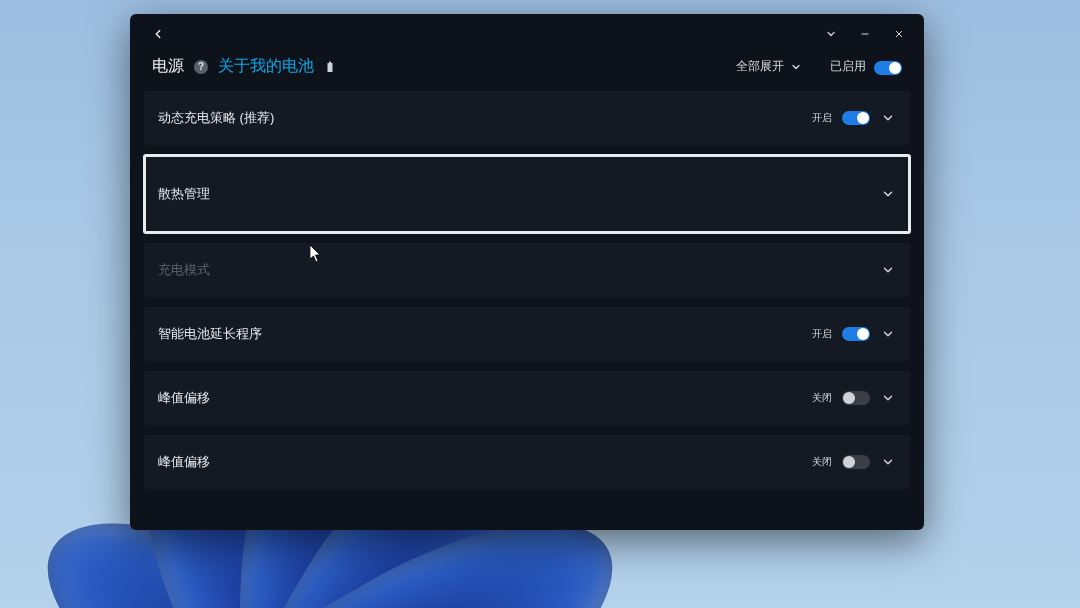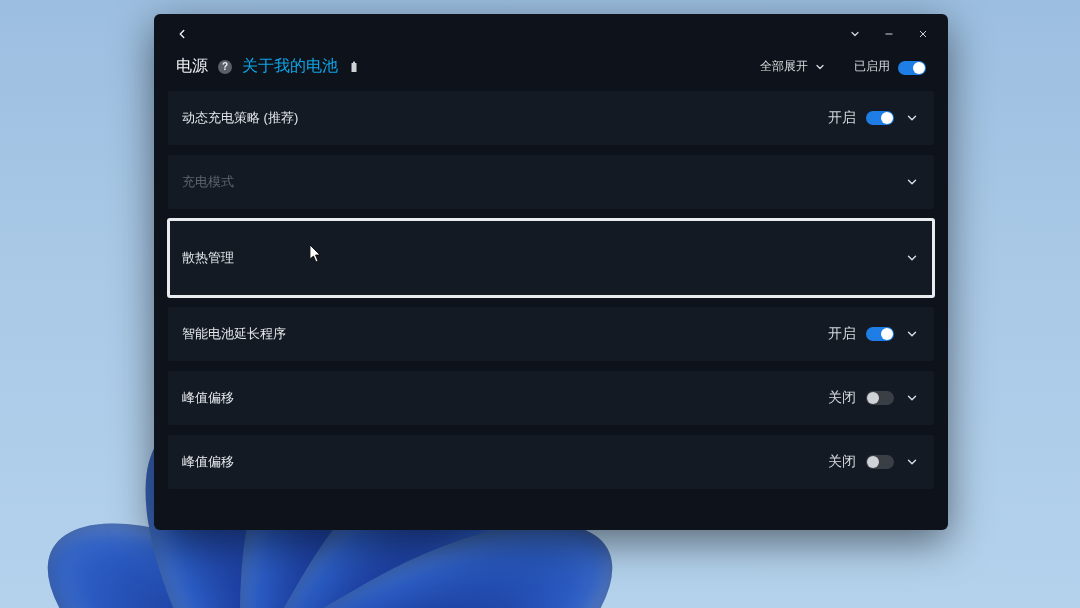--- a/index.html
+++ b/index.html
@@ -27,21 +27,21 @@
     box-shadow: inset 0 0 20px rgba(0,0,0,0.3), inset -10px 0 15px rgba(255,255,255,0.15);
   }
   .p1 { transform: rotate(-60deg); }
   .p2 { transform: rotate(-30deg); }
   .p3 { transform: rotate(0deg); }
   .p4 { transform: rotate(30deg); }
   .p5 { transform: rotate(60deg); }
 
   .window {
     position: absolute;
-    left: 154px;
+    left: 130px;
     top: 14px;
     width: 794px;
     height: 516px;
     background: #0e131b;
     border-radius: 6px;
     box-shadow: 0 12px 40px rgba(0,0,0,0.5);
     color: #e8eaed;
     display: flex;
     flex-direction: column;
     overflow: hidden;
@@ -122,21 +122,21 @@
   }
   .row.disabled { color: #5e646c; }
   .row.highlight {
     outline: 3px solid #e9ebee;
     outline-offset: -2px;
     padding-top: 30px;
     padding-bottom: 30px;
   }
   .row-left { display: flex; align-items: center; gap: 8px; }
   .row-right { display: flex; align-items: center; gap: 10px; }
-  .status-label { font-size: 14px; color: #d6d9dc; }
+  .status-label { font-size: 10px; color: #d6d9dc; }
   .chev { display: inline-flex; align-items: center; justify-content: center; width: 16px; cursor: pointer; color: #d6d9dc; }
 
   .cursor {
     position: absolute;
     left: 310px;
     top: 245px;
     width: 12px; height: 18px;
     pointer-events: none;
     z-index: 50;
   }
@@ -217,35 +217,35 @@
         <div class="row-right">
           <span class="status-label">开启</span>
           <div class="toggle on"></div>
           <span class="chev">
             <svg width="14" height="14" viewBox="0 0 24 24" fill="none" stroke="currentColor" stroke-width="2.5" stroke-linecap="round" stroke-linejoin="round">
               <polyline points="6 9 12 15 18 9"></polyline>
             </svg>
           </span>
         </div>
       </div>
+      <div class="row highlight">
+        <div class="row-left">
+          <span>散热管理</span>
+        </div>
+        <div class="row-right">
+          <span class="chev">
+            <svg width="14" height="14" viewBox="0 0 24 24" fill="none" stroke="currentColor" stroke-width="2.5" stroke-linecap="round" stroke-linejoin="round">
+              <polyline points="6 9 12 15 18 9"></polyline>
+            </svg>
+          </span>
+        </div>
+      </div>
       <div class="row disabled">
         <div class="row-left">
           <span>充电模式</span>
-        </div>
-        <div class="row-right">
-          <span class="chev">
-            <svg width="14" height="14" viewBox="0 0 24 24" fill="none" stroke="currentColor" stroke-width="2.5" stroke-linecap="round" stroke-linejoin="round">
-              <polyline points="6 9 12 15 18 9"></polyline>
-            </svg>
-          </span>
-        </div>
-      </div>
-      <div class="row highlight">
-        <div class="row-left">
-          <span>散热管理</span>
         </div>
         <div class="row-right">
           <span class="chev">
             <svg width="14" height="14" viewBox="0 0 24 24" fill="none" stroke="currentColor" stroke-width="2.5" stroke-linecap="round" stroke-linejoin="round">
               <polyline points="6 9 12 15 18 9"></polyline>
             </svg>
           </span>
         </div>
       </div>
       <div class="row">

